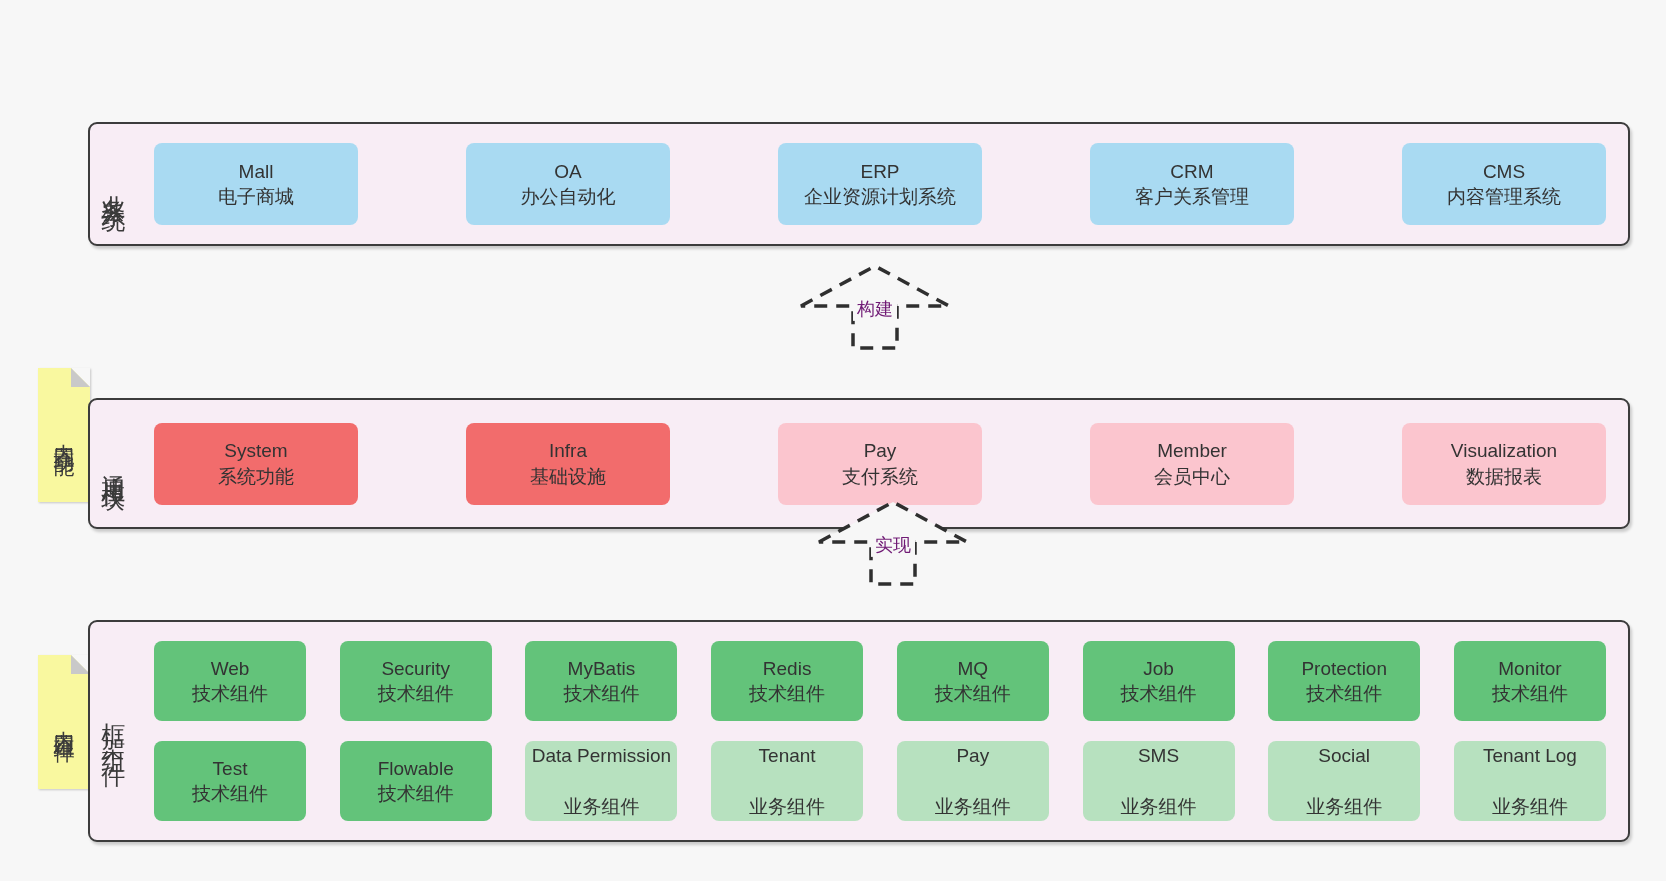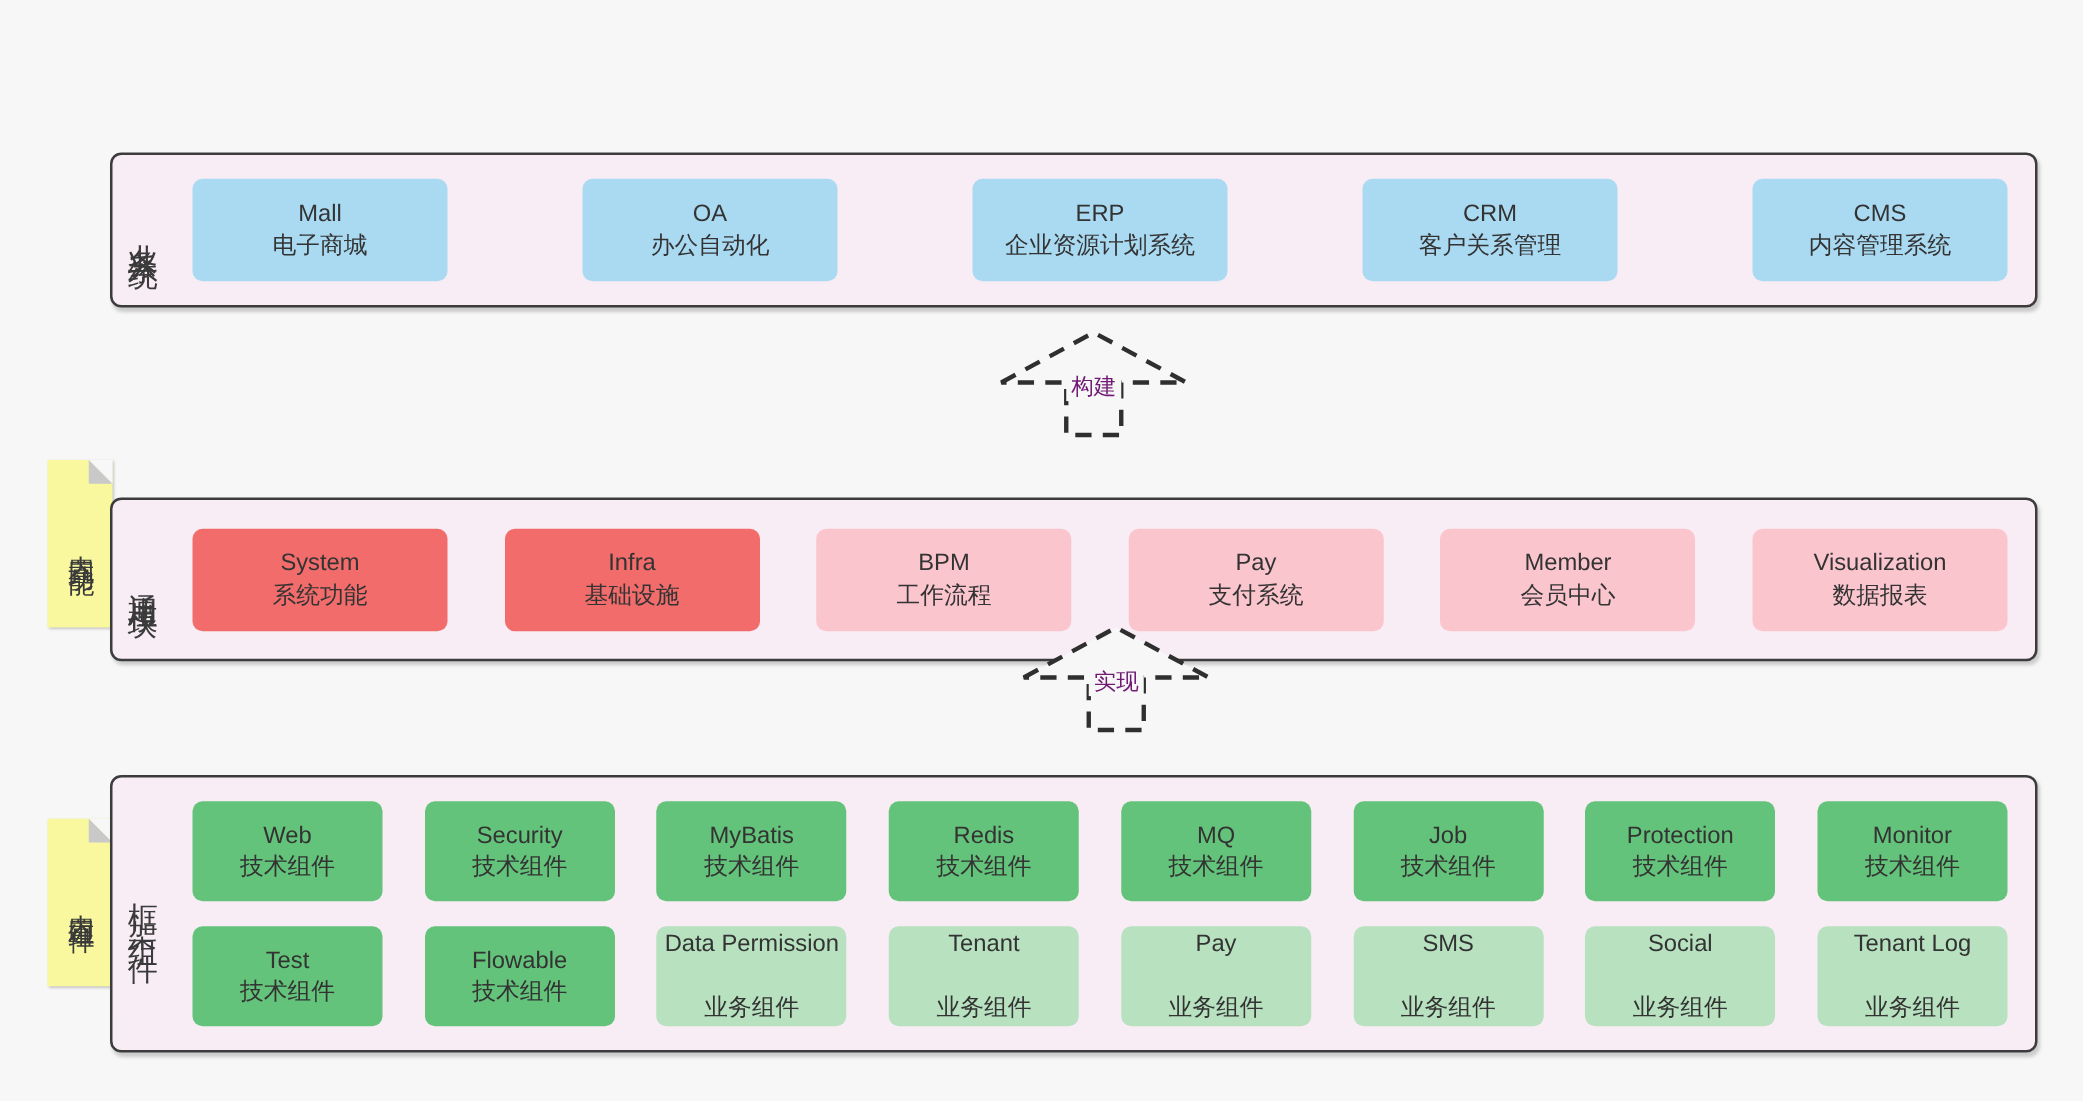--- a/index.html
+++ b/index.html
@@ -112,24 +112,20 @@
     <div class="band-row">
       <div class="box wide v-red">
         <span>System</span>
         <span>系统功能</span>
       </div>
       <div class="box wide v-red">
         <span>Infra</span>
         <span>基础设施</span>
       </div>
       <div class="box wide v-pink">
-        <span>BPM</span>
-        <span>工作流程</span>
-      </div>
-      <div class="box wide v-pink">
         <span>Pay</span>
         <span>支付系统</span>
       </div>
       <div class="box wide v-pink">
         <span>Member</span>
         <span>会员中心</span>
       </div>
       <div class="box wide v-pink">
         <span>Visualization</span>
         <span>数据报表</span>

